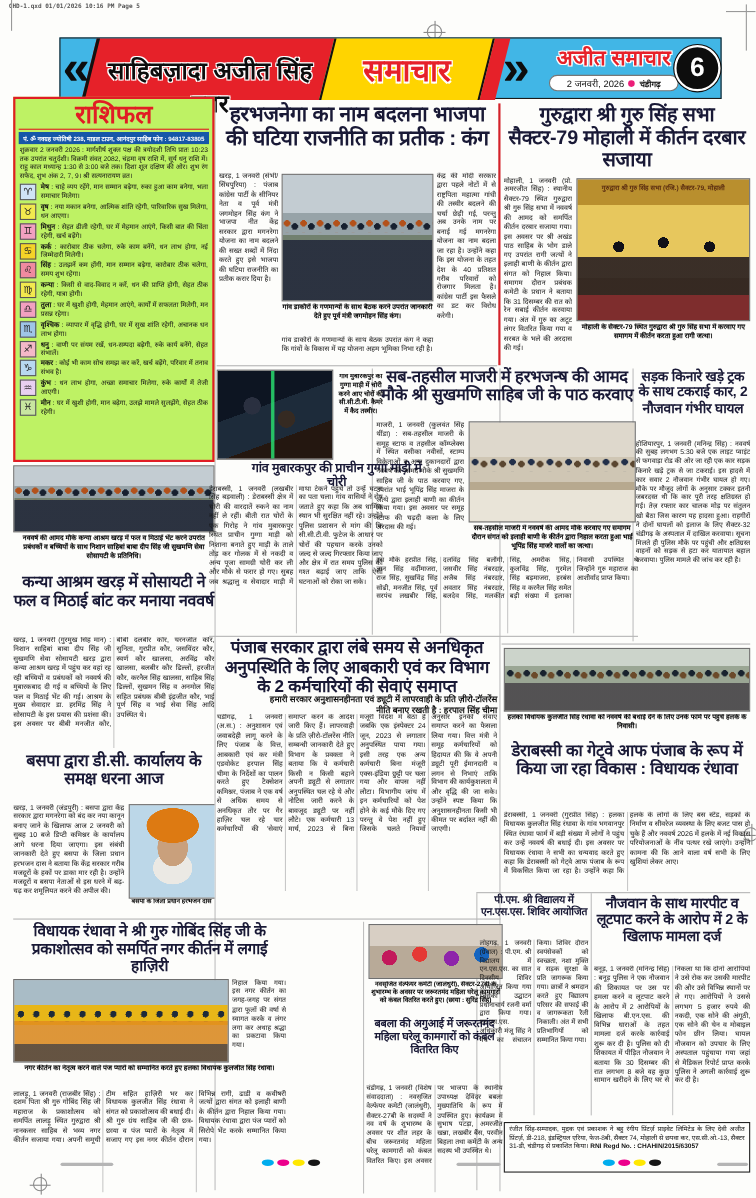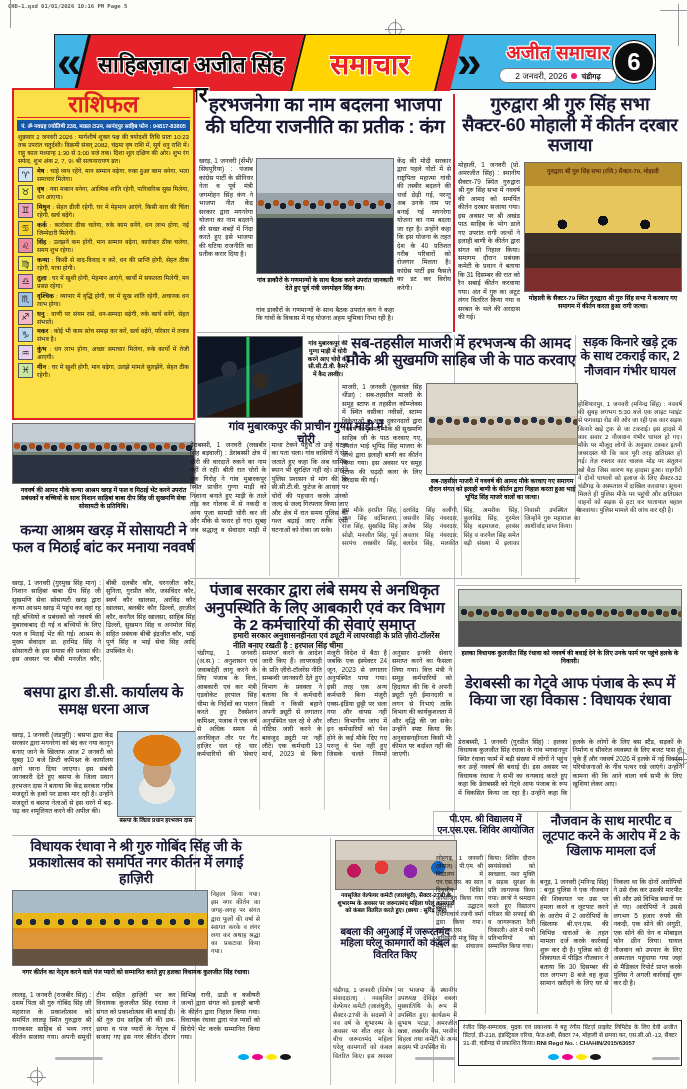--- a/index.html
+++ b/index.html
@@ -124,21 +124,21 @@
 <div class="abs vrule" style="left:575px;top:335px;height:248px;"></div>
 <div class="abs vrule" style="left:330px;top:838px;height:247px;"></div>
 <div class="abs vrule" style="left:433px;top:812px;height:270px;"></div>
 <div class="abs vrule" style="left:537px;top:812px;height:202px;"></div>
 <div class="abs hrule" style="left:197px;top:332px;width:255px;"></div>
 <div class="abs hrule" style="left:190px;top:578px;width:390px;"></div>
 <div class="abs hrule" style="left:433px;top:811px;width:249px;"></div>
 <div class="abs hrule" style="left:12px;top:835px;width:443px;"></div>
 <div class="abs hrule" style="left:456px;top:585px;width:226px;"></div>
 
-<div class="abs" style="left:12px;top:88px;width:183px;height:332px;border:2px solid #e11d25;background:#fde047;overflow:hidden;">
+<div class="abs" style="left:12px;top:88px;width:183px;height:332px;border:2px solid #e11d25;background:#bef264;overflow:hidden;">
   <div style="text-align:center;font-size:23px;font-weight:bold;color:#e11d25;line-height:1.1;padding-top:2px;border-bottom:1.5px solid #e11d25;margin:0 3px;">राशिफल</div>
   <div style="margin:2px 3px;background:#1657a8;color:#fff;font-size:5.6px;font-weight:bold;text-align:center;padding:1.5px 1px;">पं. ॐ नवग्रह ज्योतिषी 238, माडल टाउन, आनंदपुर साहिब फोन : 94817-83805</div>
   <div style="margin:1px 4px;font-size:6.1px;line-height:1.3;text-align:justify;">शुक्रवार 2 जनवरी 2026 : मार्गशीर्ष शुक्ल पक्ष की त्रयोदशी तिथि प्रातः 10:23 तक उपरांत चतुर्दशी। विक्रमी संवत् 2082, चंद्रमा वृष राशि में, सूर्य धनु राशि में। राहु काल मध्यान्ह 1:30 से 3:00 बजे तक। दिशा शूल दक्षिण की ओर। शुभ रंग सफेद, शुभ अंक 2, 7, 9। श्री सत्यनारायण व्रत।</div>
   <div>
 
       <div class="z-row">
         <span class="z-ic" style="background: rgb(207, 227, 245);">
           <i>♈</i>
         </span>
         <span class="z-tx"><b>मेष</b><span> : </span><span>चाहे व्यय रहेंगे, मान सम्मान बढ़ेगा, रुका हुआ काम बनेगा, भला समाचार मिलेगा।</span></span>
@@ -255,29 +255,29 @@
 <div class="abs hl" style="left:190px;top:420px;width:160px;height:19px;font-size:11.5px;margin-left:36px;">गांव मुबारकपुर की प्राचीन गुग्गा माड़ी में चोरी</div>
 <div class="abs bodytxt cols2" style="left:190px;top:441px;width:158px;height:135px;">डेराबस्सी, 1 जनवरी (लखबीर सिंह बड़वाली) : डेराबस्सी क्षेत्र में चोरी की वारदातें रुकने का नाम नहीं ले रहीं। बीती रात चोरों के एक गिरोह ने गांव मुबारकपुर स्थित प्राचीन गुग्गा माड़ी को निशाना बनाते हुए माड़ी के ताले तोड़ कर गोलक में से नकदी व अन्य पूजा सामग्री चोरी कर ली और मौके से फरार हो गए। सुबह जब श्रद्धालु व सेवादार माड़ी में माथा टेकने पहुंचे तो उन्हें घटना का पता चला। गांव वासियों ने रोष जताते हुए कहा कि अब धार्मिक स्थान भी सुरक्षित नहीं रहे। उन्होंने पुलिस प्रशासन से मांग की कि सी.सी.टी.वी. फुटेज के आधार पर चोरों की पहचान करके उनको जल्द से जल्द गिरफ्तार किया जाए और क्षेत्र में रात समय पुलिस की गश्त बढ़ाई जाए ताकि ऐसी घटनाओं को रोका जा सके।</div>
 
 <div class="abs hl" style="left:342px;top:334px;width:238px;height:46px;font-size:15px;">सब-तहसील माजरी में हरभजन्ष की आमद मौके श्री सुखमणि साहिब जी के पाठ करवाए</div>
 <div class="abs bodytxt" style="left:342px;top:383px;width:80px;height:121px;">माजरी, 1 जनवरी (कुलवंत सिंह थींडा) : सब-तहसील माजरी के समूह स्टाफ व तहसील कॉम्प्लेक्स में स्थित वसीका नवीसों, स्टाम्प विक्रेताओं व अन्य दुकानदारों द्वारा नववर्ष की आमद मौके श्री सुखमणि साहिब जी के पाठ करवाए गए, उपरांत भाई भूपिंद्र सिंह माजरा के जत्थे द्वारा इलाही बाणी का कीर्तन किया गया। इस अवसर पर समूह स्टाफ की चढ़दी कला के लिए अरदास की गई।</div>
 <div class="abs photo ph-floor" style="left:426px;top:383px;width:152px;height:92px;"></div>
 <div class="abs caption" style="left:426px;top:477px;width:152px;height:26px;">सब-तहसील माजरी में नववर्ष की आमद मौके करवाए गए समागम दौरान संगत को इलाही बाणी के कीर्तन द्वारा निहाल करता हुआ भाई भूपिंद्र सिंह माजरे वालों का जत्था।</div>
 <div class="abs bodytxt cols4" style="left:342px;top:506px;width:238px;height:70px;font-size:6.2px;">इस मौके हरप्रीत सिंह, ज्ञान सिंह वर्दीमाजरा, राज सिंह, सुखविंद्र सिंह सोढी, मनजीत सिंह, पूर्व सरपंच लखबीर सिंह, दलविंद्र सिंह बलौंगी, जसवीर सिंह नंबरदार, अजैब सिंह नंबरदार, अवतार सिंह नंबरदार, बलदेव सिंह, मलकीत सिंह, अमरीक सिंह, कुलविंद्र सिंह, गुरमेल सिंह बड़माजरा, हरबंस सिंह व करनैल सिंह समेत बड़ी संख्या में इलाका निवासी उपस्थित थे जिन्होंने गुरु महाराज का आशीर्वाद प्राप्त किया।</div>
 
 <div class="abs hl" style="left:197px;top:581px;width:255px;height:47px;font-size:15.5px;">पंजाब सरकार द्वारा लंबे समय से अनधिकृत अनुपस्थिति के लिए आबकारी एवं कर विभाग के 2 कर्मचारियों की सेवाएं समाप्त</div>
-<div class="abs" style="left:197px;top:630px;width:255px;height:16px;font-size:7.8px;font-weight:bold;text-align:left;color:#111;padding-left:36px;">हमारी सरकार अनुशासनहीनता एवं ड्यूटी में लापरवाही के प्रति ज़ीरो-टॉलरेंस नीति बनाए रखती है : हरपाल सिंह चीमा</div>
+<div class="abs" style="left:197px;top:630px;width:255px;height:16px;font-size:7.8px;font-weight:bold;text-align:right;color:#111;padding-left:36px;">हमारी सरकार अनुशासनहीनता एवं ड्यूटी में लापरवाही के प्रति ज़ीरो-टॉलरेंस नीति बनाए रखती है : हरपाल सिंह चीमा</div>
 <div class="abs bodytxt cols4" style="left:197px;top:649px;width:255px;height:161px;">चंडीगढ़, 1 जनवरी (अ.स.) : अनुशासन एवं जवाबदेही लागू करने के लिए पंजाब के वित्त, आबकारी एवं कर मंत्री एडवोकेट हरपाल सिंह चीमा के निर्देशों का पालन करते हुए टैक्सेशन कमिश्नर, पंजाब ने एक वर्ष से अधिक समय से अनधिकृत तौर पर गैर हाज़िर चल रहे चार कर्मचारियों की 'सेवाएं समाप्त' करने के आदेश जारी किए हैं। लापरवाही के प्रति ज़ीरो-टॉलरेंस नीति सम्बन्धी जानकारी देते हुए विभाग के प्रवक्ता ने बताया कि ये कर्मचारी किसी न किसी बहाने अपनी ड्यूटी से लगातार अनुपस्थित चल रहे थे और नोटिस जारी करने के बावजूद ड्यूटी पर नहीं लौटे। एक कर्मचारी 13 मार्च, 2023 से बिना मंजूरी विदेश में बैठा है जबकि एक इंस्पेक्टर 24 जून, 2023 से लगातार अनुपस्थित पाया गया। इसी तरह एक अन्य कर्मचारी बिना मंजूरी एक्स-इंडिया छुट्टी पर चला गया और वापस नहीं लौटा। विभागीय जांच में इन कर्मचारियों को पेश होने के कई मौके दिए गए परन्तु वे पेश नहीं हुए जिसके चलते नियमों अनुसार इनकी सेवाएं समाप्त करने का फैसला लिया गया। वित्त मंत्री ने समूह कर्मचारियों को हिदायत की कि वे अपनी ड्यूटी पूरी ईमानदारी व लगन से निभाएं ताकि विभाग की कार्यकुशलता में और वृद्धि की जा सके। उन्होंने स्पष्ट किया कि अनुशासनहीनता किसी भी कीमत पर बर्दाश्त नहीं की जाएगी।</div>
 
 <div class="abs photo ph-blankets" style="left:335px;top:840px;width:122px;height:50px;"></div>
 <div class="abs caption" style="left:335px;top:892px;width:122px;height:32px;font-size:5.9px;">नवसृजित वेल्फेयर कमेटी (जालंधुरी), सैक्टर-27बी के शुभारम्भ के अवसर पर जरूरतमंद महिला घरेलू कामगारों को कंबल वितरित करते हुए। (छाया : सुरिंद्र सिंह)</div>
 <div class="abs hl" style="left:333px;top:926px;width:124px;height:58px;font-size:10px;">बबला की अगुआई में जरूरतमंद महिला घरेलू कामगारों को कंबल वितरित किए</div>
 <div class="abs bodytxt cols2" style="left:333px;top:986px;width:124px;height:98px;font-size:6.2px;">चंडीगढ़, 1 जनवरी (विशेष संवाददाता) : नवसृजित वेल्फेयर कमेटी (जालंधुरी), सैक्टर-27बी के सदस्यों ने नव वर्ष के शुभारम्भ के अवसर पर शीत लहर के बीच जरूरतमंद महिला घरेलू कामगारों को कंबल वितरित किए। इस अवसर पर भाजपा के स्थानीय उपाध्यक्ष देविंदर बबला मुख्यातिथि के रूप में उपस्थित हुए। कार्यक्रम में सुभाष पटड़ा, अमरजीत खन्ना, लखबीर बैंस, परवीन बिहला तथा कमेटी के अन्य सदस्य भी उपस्थित थे।</div>
 
-<div class="abs hl" style="left:458px;top:94px;width:224px;height:64px;font-size:18px;">गुरुद्वारा श्री गुरु सिंह सभा सैक्टर-60 मोहाली में कीर्तन दरबार सजाया</div>
+<div class="abs hl" style="left:458px;top:94px;width:224px;height:64px;font-size:18px;">गुरुद्वारा श्री गुरु सिंह सभा सैक्टर-79 मोहाली में कीर्तन दरबार सजाया</div>
 <div class="abs bodytxt" style="left:458px;top:161px;width:62px;height:169px;">मोहाली, 1 जनवरी (प्रो. अमरजीत सिंह) : स्थानीय सैक्टर-79 स्थित गुरुद्वारा श्री गुरु सिंह सभा में नववर्ष की आमद को समर्पित कीर्तन दरबार सजाया गया। इस अवसर पर श्री अखंड पाठ साहिब के भोग डाले गए उपरांत रागी जत्थों ने इलाही बाणी के कीर्तन द्वारा संगत को निहाल किया। समागम दौरान प्रबंधक कमेटी के प्रधान ने बताया कि 31 दिसम्बर की रात को रैन सबाई कीर्तन करवाया गया। अंत में गुरु का अटूट लंगर वितरित किया गया व सरबत के भले की अरदास की गई।</div>
 <div class="abs photo ph-indoor" style="left:524px;top:162px;width:158px;height:130px;">
   <div style="margin:4px 14px 0;text-align:center;font-size:6px;font-weight:bold;color:#5a2c10;">गुरुद्वारा श्री गुरु सिंह सभा (रजि.) सैक्टर-79, मोहाली</div>
 </div>
 <div class="abs caption" style="left:524px;top:294px;width:158px;height:36px;">मोहाली के सैक्टर-79 स्थित गुरुद्वारा श्री गुरु सिंह सभा में करवाए गए समागम में कीर्तन करता हुआ रागी जत्था।</div>
 
 <div class="abs hl" style="left:578px;top:335px;width:104px;height:62px;font-size:12.5px;">सड़क किनारे खड़े ट्रक के साथ टकराई कार, 2 नौजवान गंभीर घायल</div>
 <div class="abs bodytxt" style="left:578px;top:400px;width:104px;height:183px;font-size:6.2px;">होशियारपुर, 1 जनवरी (मनिन्द्र सिंह) : नववर्ष की सुबह लगभग 5:30 बजे एक लाइट प्वाइंट से फगवाड़ा रोड की ओर जा रही एक कार सड़क किनारे खड़े ट्रक से जा टकराई। इस हादसे में कार सवार 2 नौजवान गंभीर घायल हो गए। मौके पर मौजूद लोगों के अनुसार टक्कर इतनी जबरदस्त थी कि कार पूरी तरह क्षतिग्रस्त हो गई। तेज़ रफ्तार कार चालक मोड़ पर संतुलन खो बैठा जिस कारण यह हादसा हुआ। राहगीरों ने दोनों घायलों को इलाज के लिए सैक्टर-32 चंडीगढ़ के अस्पताल में दाखिल करवाया। सूचना मिलते ही पुलिस मौके पर पहुंची और क्षतिग्रस्त वाहनों को सड़क से हटा कर यातायात बहाल करवाया। पुलिस मामले की जांच कर रही है।</div>
 
 <div class="abs photo ph-farm" style="left:458px;top:589px;width:224px;height:58px;"></div>

